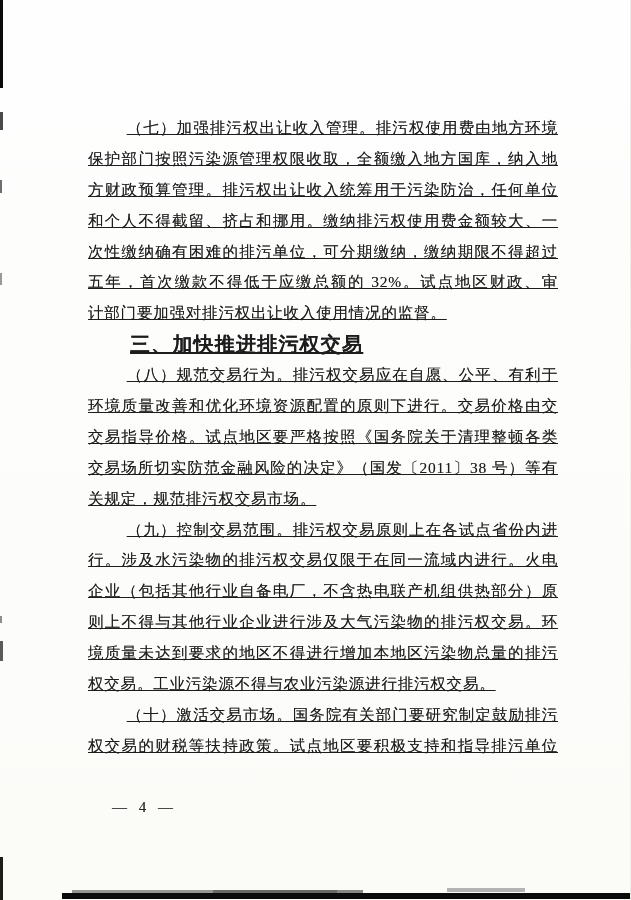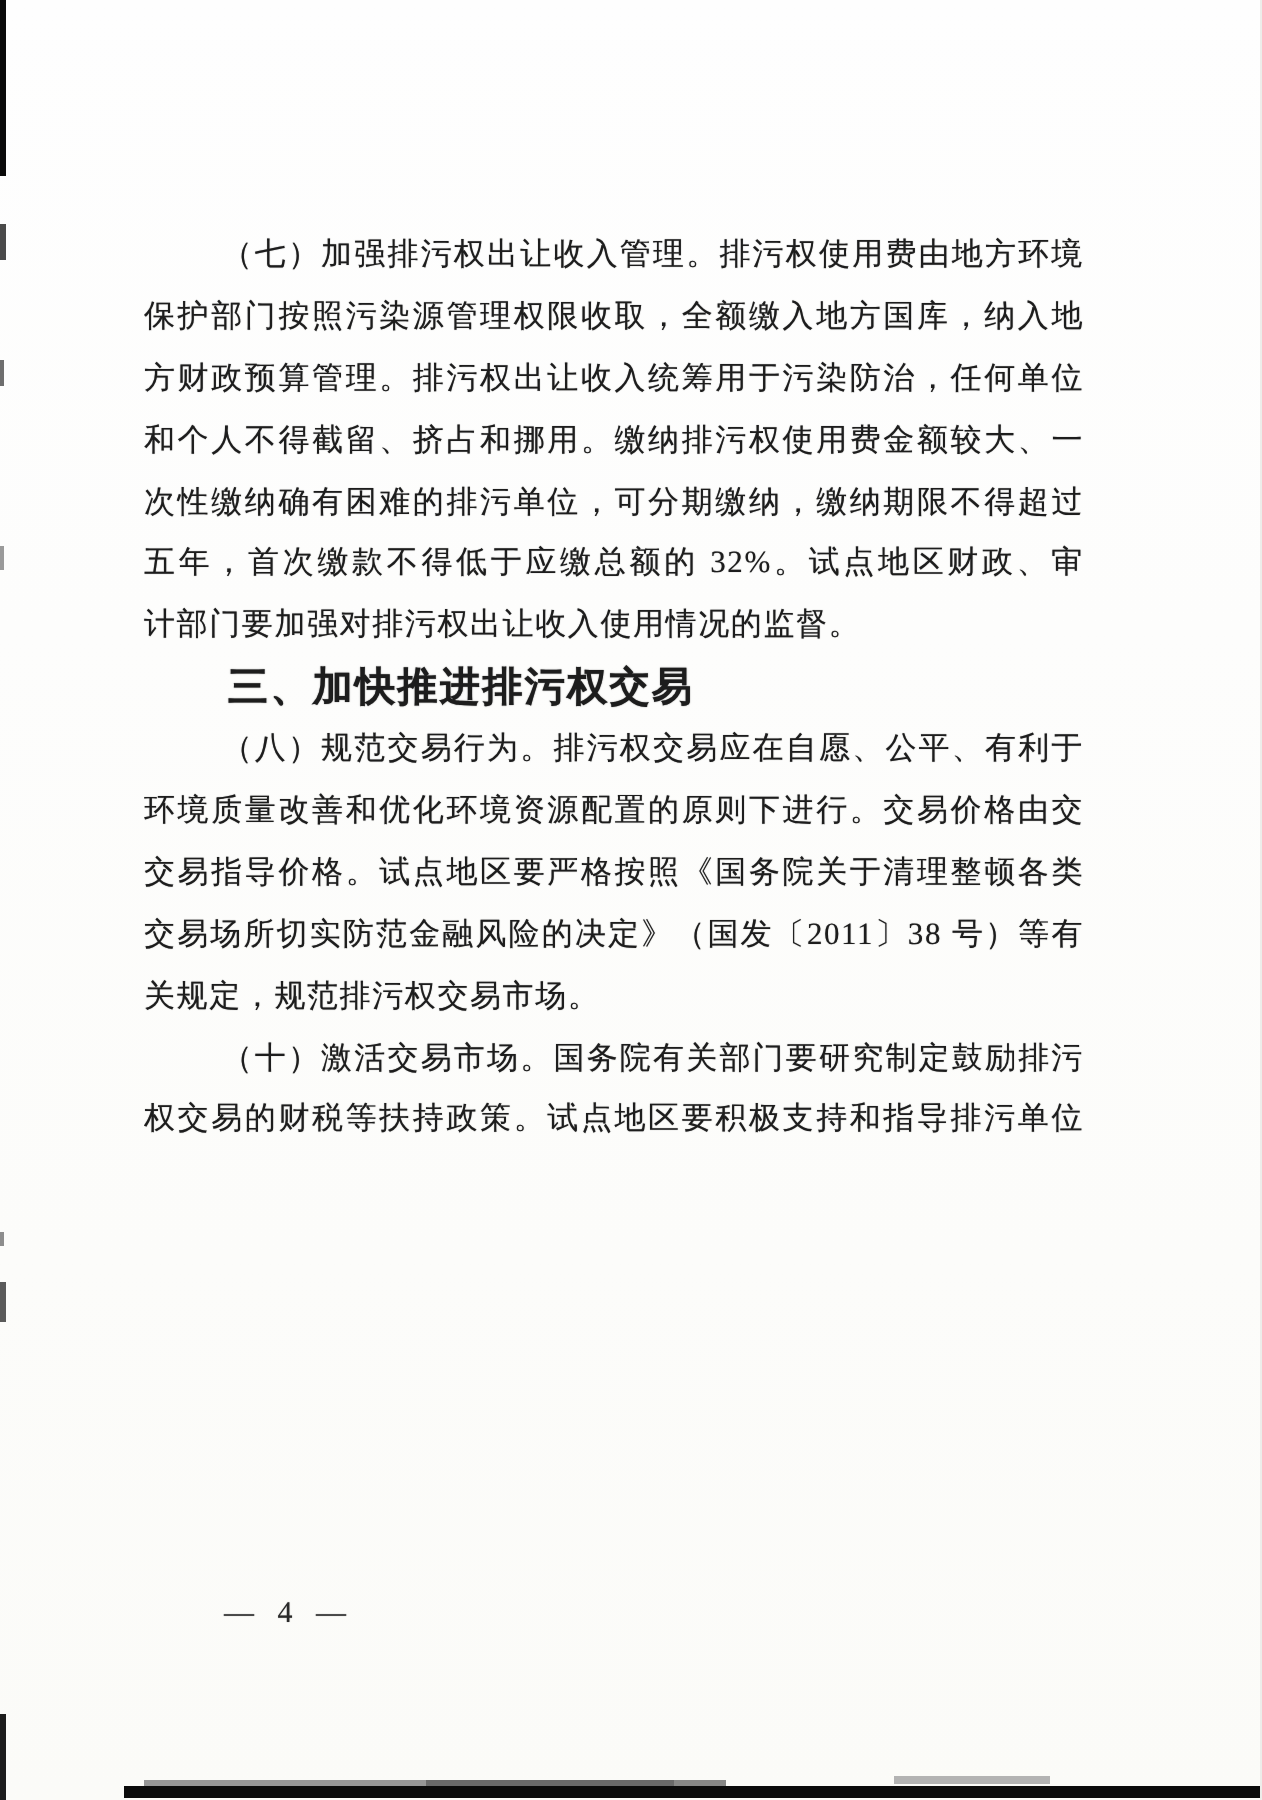--- a/index.html
+++ b/index.html
@@ -16,23 +16,24 @@
     color: #1d1d1d;
   }
   .page {
     position: absolute;
     inset: 0;
     background: linear-gradient(180deg, #fefefe 0%, #fcfcfa 70%, #fbfbf8 100%);
   }
   
   .text-block {
     position: absolute;
-    left: 72px;
+    left: 88px;
     top: 113px;
     width: 470px;
+    text-decoration: underline;
   }
   .para { margin: 0; padding: 0; }
   .line {
     height: 30.9px;
     line-height: 30.9px;
     font-size: 15.5px;
     letter-spacing: 0.8px;
     white-space: nowrap;
     text-shadow: 0 0 0.5px rgba(20,20,20,0.55);
   }
@@ -111,19 +112,27 @@
         <div class="line indent">三、加快推进排污权交易</div>
       </div>
       <div class="para body">
         <div class="line indent fill">（八）规范交易行为。排污权交易应在自愿、公平、有利于</div>
         <div class="line fill">环境质量改善和优化环境资源配置的原则下进行。交易价格由交</div>
         <div class="line fill">交易指导价格。试点地区要严格按照《国务院关于清理整顿各类</div>
         <div class="line fill">交易场所切实防范金融风险的决定》（国发〔2011〕38 号）等有</div>
         <div class="line">关规定，规范排污权交易市场。</div>
       </div>
       <div class="para body">
+        <div class="line indent fill">（九）控制交易范围。排污权交易原则上在各试点省份内进</div>
+        <div class="line fill">行。涉及水污染物的排污权交易仅限于在同一流域内进行。火电</div>
+        <div class="line fill">企业（包括其他行业自备电厂，不含热电联产机组供热部分）原</div>
+        <div class="line fill">则上不得与其他行业企业进行涉及大气污染物的排污权交易。环</div>
+        <div class="line fill">境质量未达到要求的地区不得进行增加本地区污染物总量的排污</div>
+        <div class="line">权交易。工业污染源不得与农业污染源进行排污权交易。</div>
+      </div>
+      <div class="para body">
         <div class="line indent fill">（十）激活交易市场。国务院有关部门要研究制定鼓励排污</div>
         <div class="line fill">权交易的财税等扶持政策。试点地区要积极支持和指导排污单位</div>
       </div>
     </main>
 
   <div class="page-number">— 4 —</div>
 </div>
 
 </body></html>

